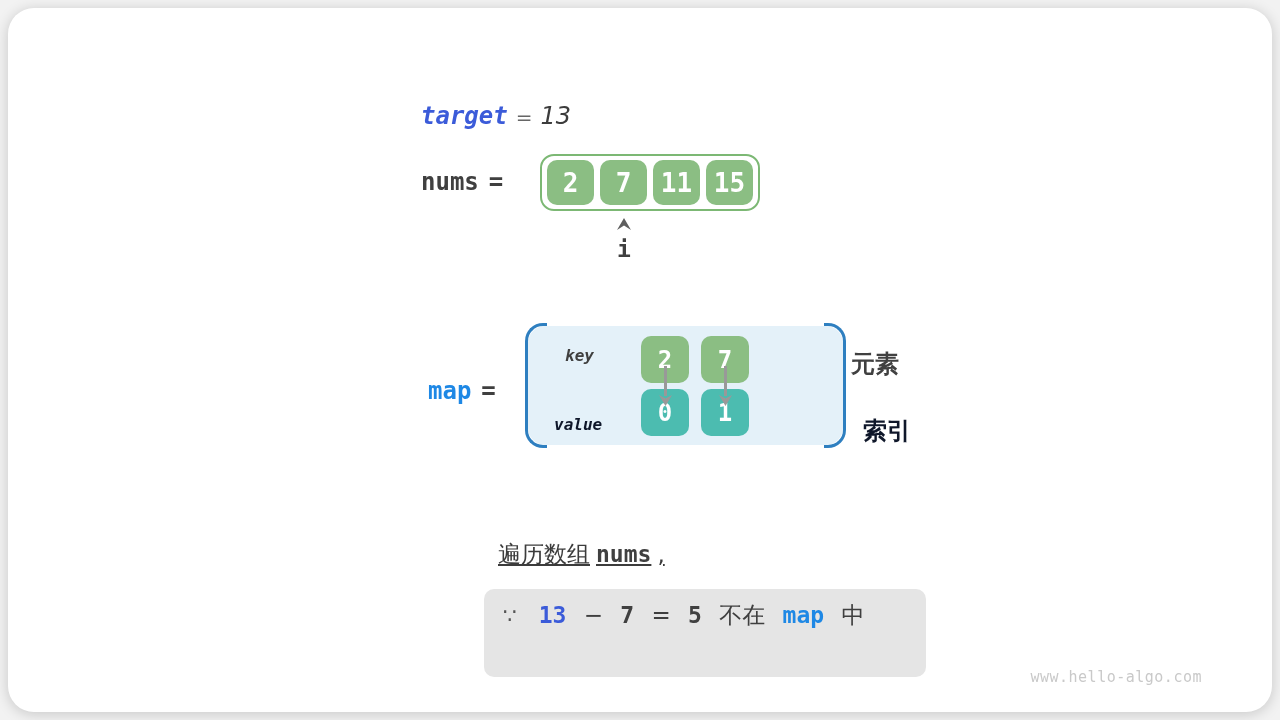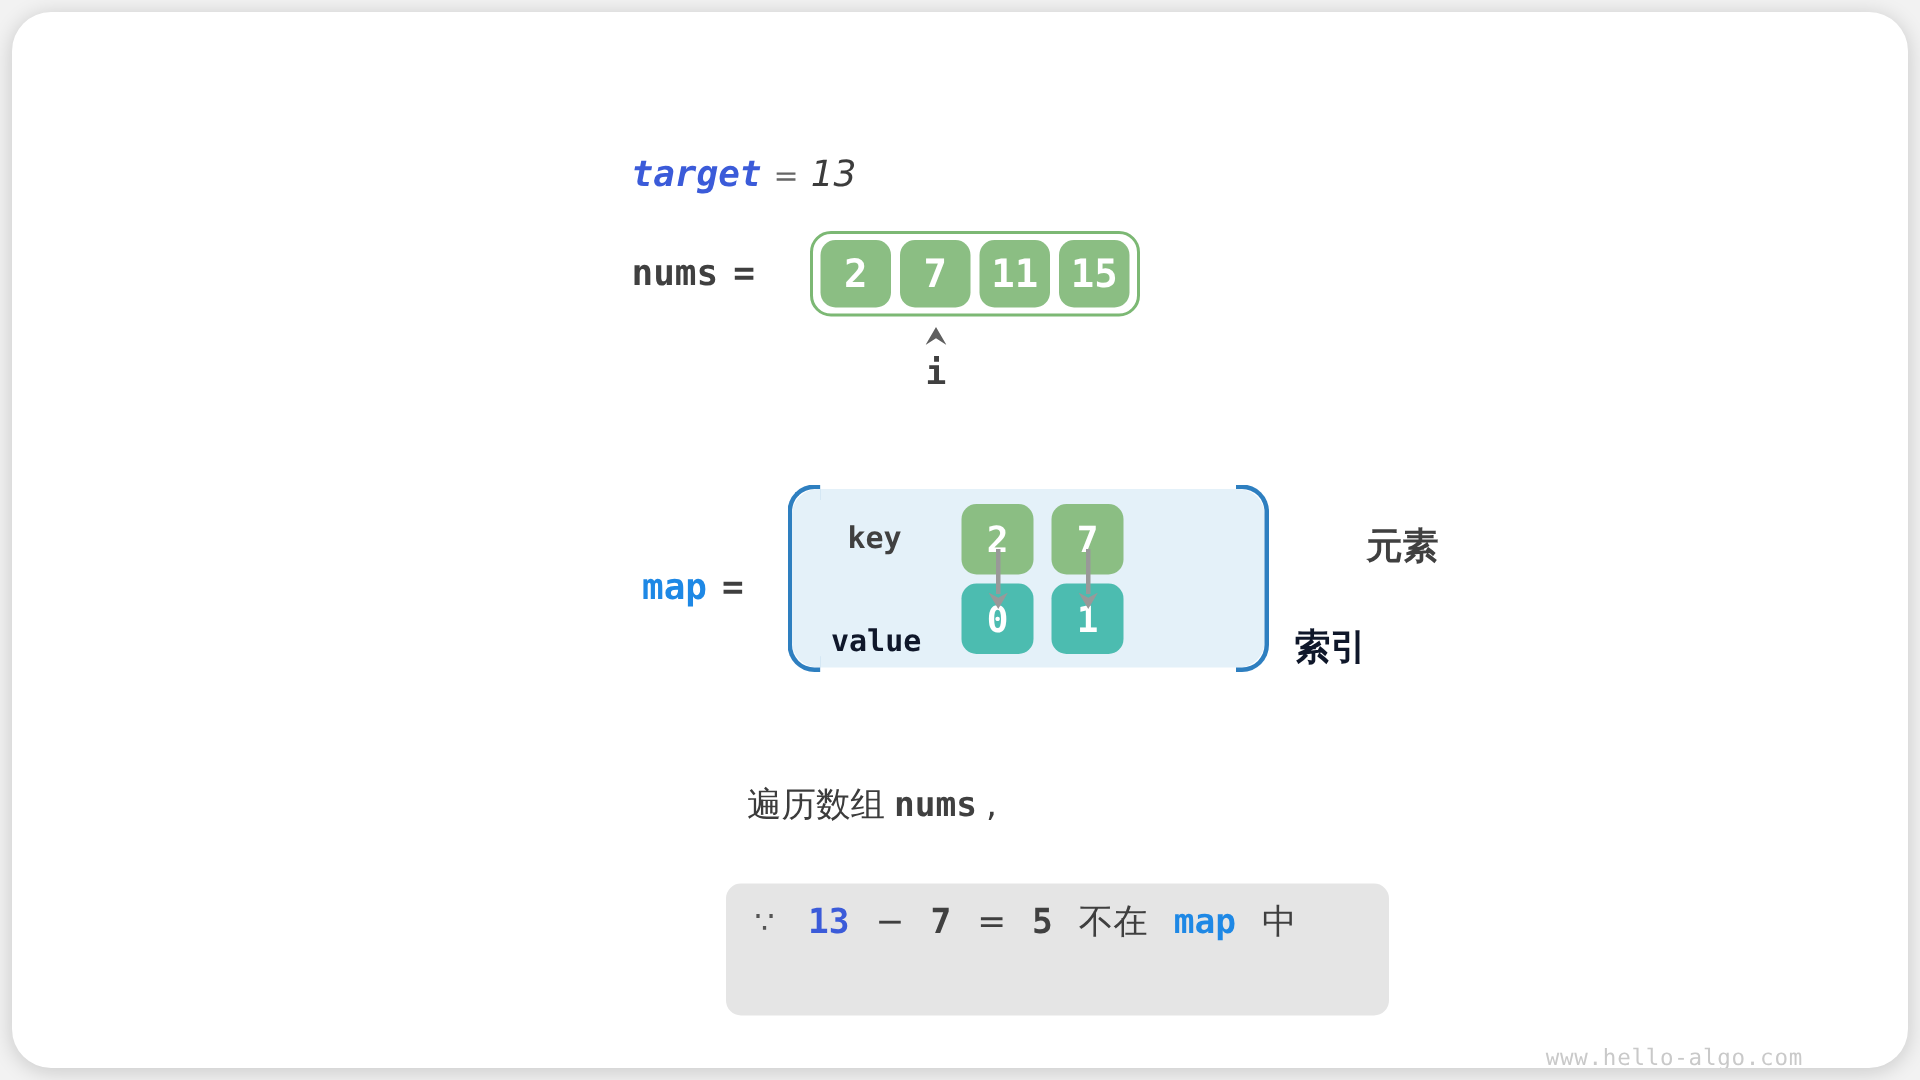--- a/index.html
+++ b/index.html
@@ -46,43 +46,43 @@
   }
   .ptr-label { left:602px; top:228px; width:28px; text-align:center; font-size:23px; }
 
   
   .map-label { left:420px; top:369px; font-size:24px; }
   .map-label .eq { color:#3F3F3F; font-family:"DejaVu Sans Mono", monospace; font-weight:bold; margin-left:10px; }
   .map-fill { left:520px; top:318px; width:315px; height:119px; background:#E4F1F9; border-radius:17px; }
   .bracket { width:22px; height:125px; top:315px; border:3px solid #2E7FC0; }
   .bracket.left  { left:517px;  border-right:none; border-radius:18px 0 0 18px; }
   .bracket.right { left:816px; border-left:none;  border-radius:0 18px 18px 0; }
-  .map-rowlabel { font-size:20px; }
+  .map-rowlabel { font-size:16px;font-style:italic; }
   .kv-cell { width:48px; height:47px; font-size:24px; }
   .arrow-shaft { width:3px; height:30px; background:#999999; top:358px; }
   .arrow-head {
     width:13px; height:11px; background:#999999; top:387px;
     clip-path:polygon(50% 100%, 0% 0%, 50% 32%, 100% 0%);
   }
   .side-label { font-size:24px; font-weight:bold; }
 
   
-  .caption { left:490px; top:513px; font-size:23px; color:#3C3C3C; }
+  .caption { left:490px; top:531px; font-size:23px; color:#3C3C3C;text-decoration:underline; }
   .caption .mono { font-size:23px; margin:0 6px; }
   .note-box {
     left:476px; top:581px; width:442px; height:88px;
     background:#E5E5E5; border-radius:10px; padding:8px 0 0 19px;
   }
   .note-line { font-size:23px; line-height:36px; color:#3F3F3F; white-space:nowrap; }
   .note-line .mono { font-size:23px; }
   .sym { color:#555555; margin-right:10px; font-size:21px; }
   .sp { margin:0 5px; }
 
   .watermark {
-    right:70px; top:688px; font-family:"DejaVu Sans Mono", monospace;
+    right:70px; top:660px; font-family:"DejaVu Sans Mono", monospace;
     font-size:15px; color:#C9C9C9; letter-spacing:0.5px;
   }
 </style>
 </head>
 <body>
 
 <div class="card">
 
   <div class="abs target-line">
     <span class="mono c-royal">target</span><span class="eq">=</span><span class="val">13</span>
@@ -114,21 +114,21 @@
   <div class="abs cell green kv-cell" style="left:633px; top:328px;">2</div>
   <div class="abs cell green kv-cell" style="left:693px; top:328px;">7</div>
   <div class="abs cell teal kv-cell" style="left:633px; top:381px;">0</div>
   <div class="abs cell teal kv-cell" style="left:693px; top:381px;">1</div>
 
   <div class="abs arrow-shaft" style="left:656px;"></div>
   <div class="abs arrow-head" style="left:651px;"></div>
   <div class="abs arrow-shaft" style="left:716px;"></div>
   <div class="abs arrow-head" style="left:711px;"></div>
 
-  <div class="abs side-label c-green" style="left:903px; top:340px;">元素</div>
+  <div class="abs side-label c-green" style="left:843px; top:340px;">元素</div>
   <div class="abs side-label c-teal" style="left:855px; top:390px;">索引</div>
 
   <div class="abs caption">
     <span>遍历数组</span><span class="mono c-green">nums</span><span>,</span>
   </div>
 
   <div class="abs note-box">
     <div class="note-line">
       <span class="sym">∵</span>
       <span class="mono c-royal sp">13</span>

